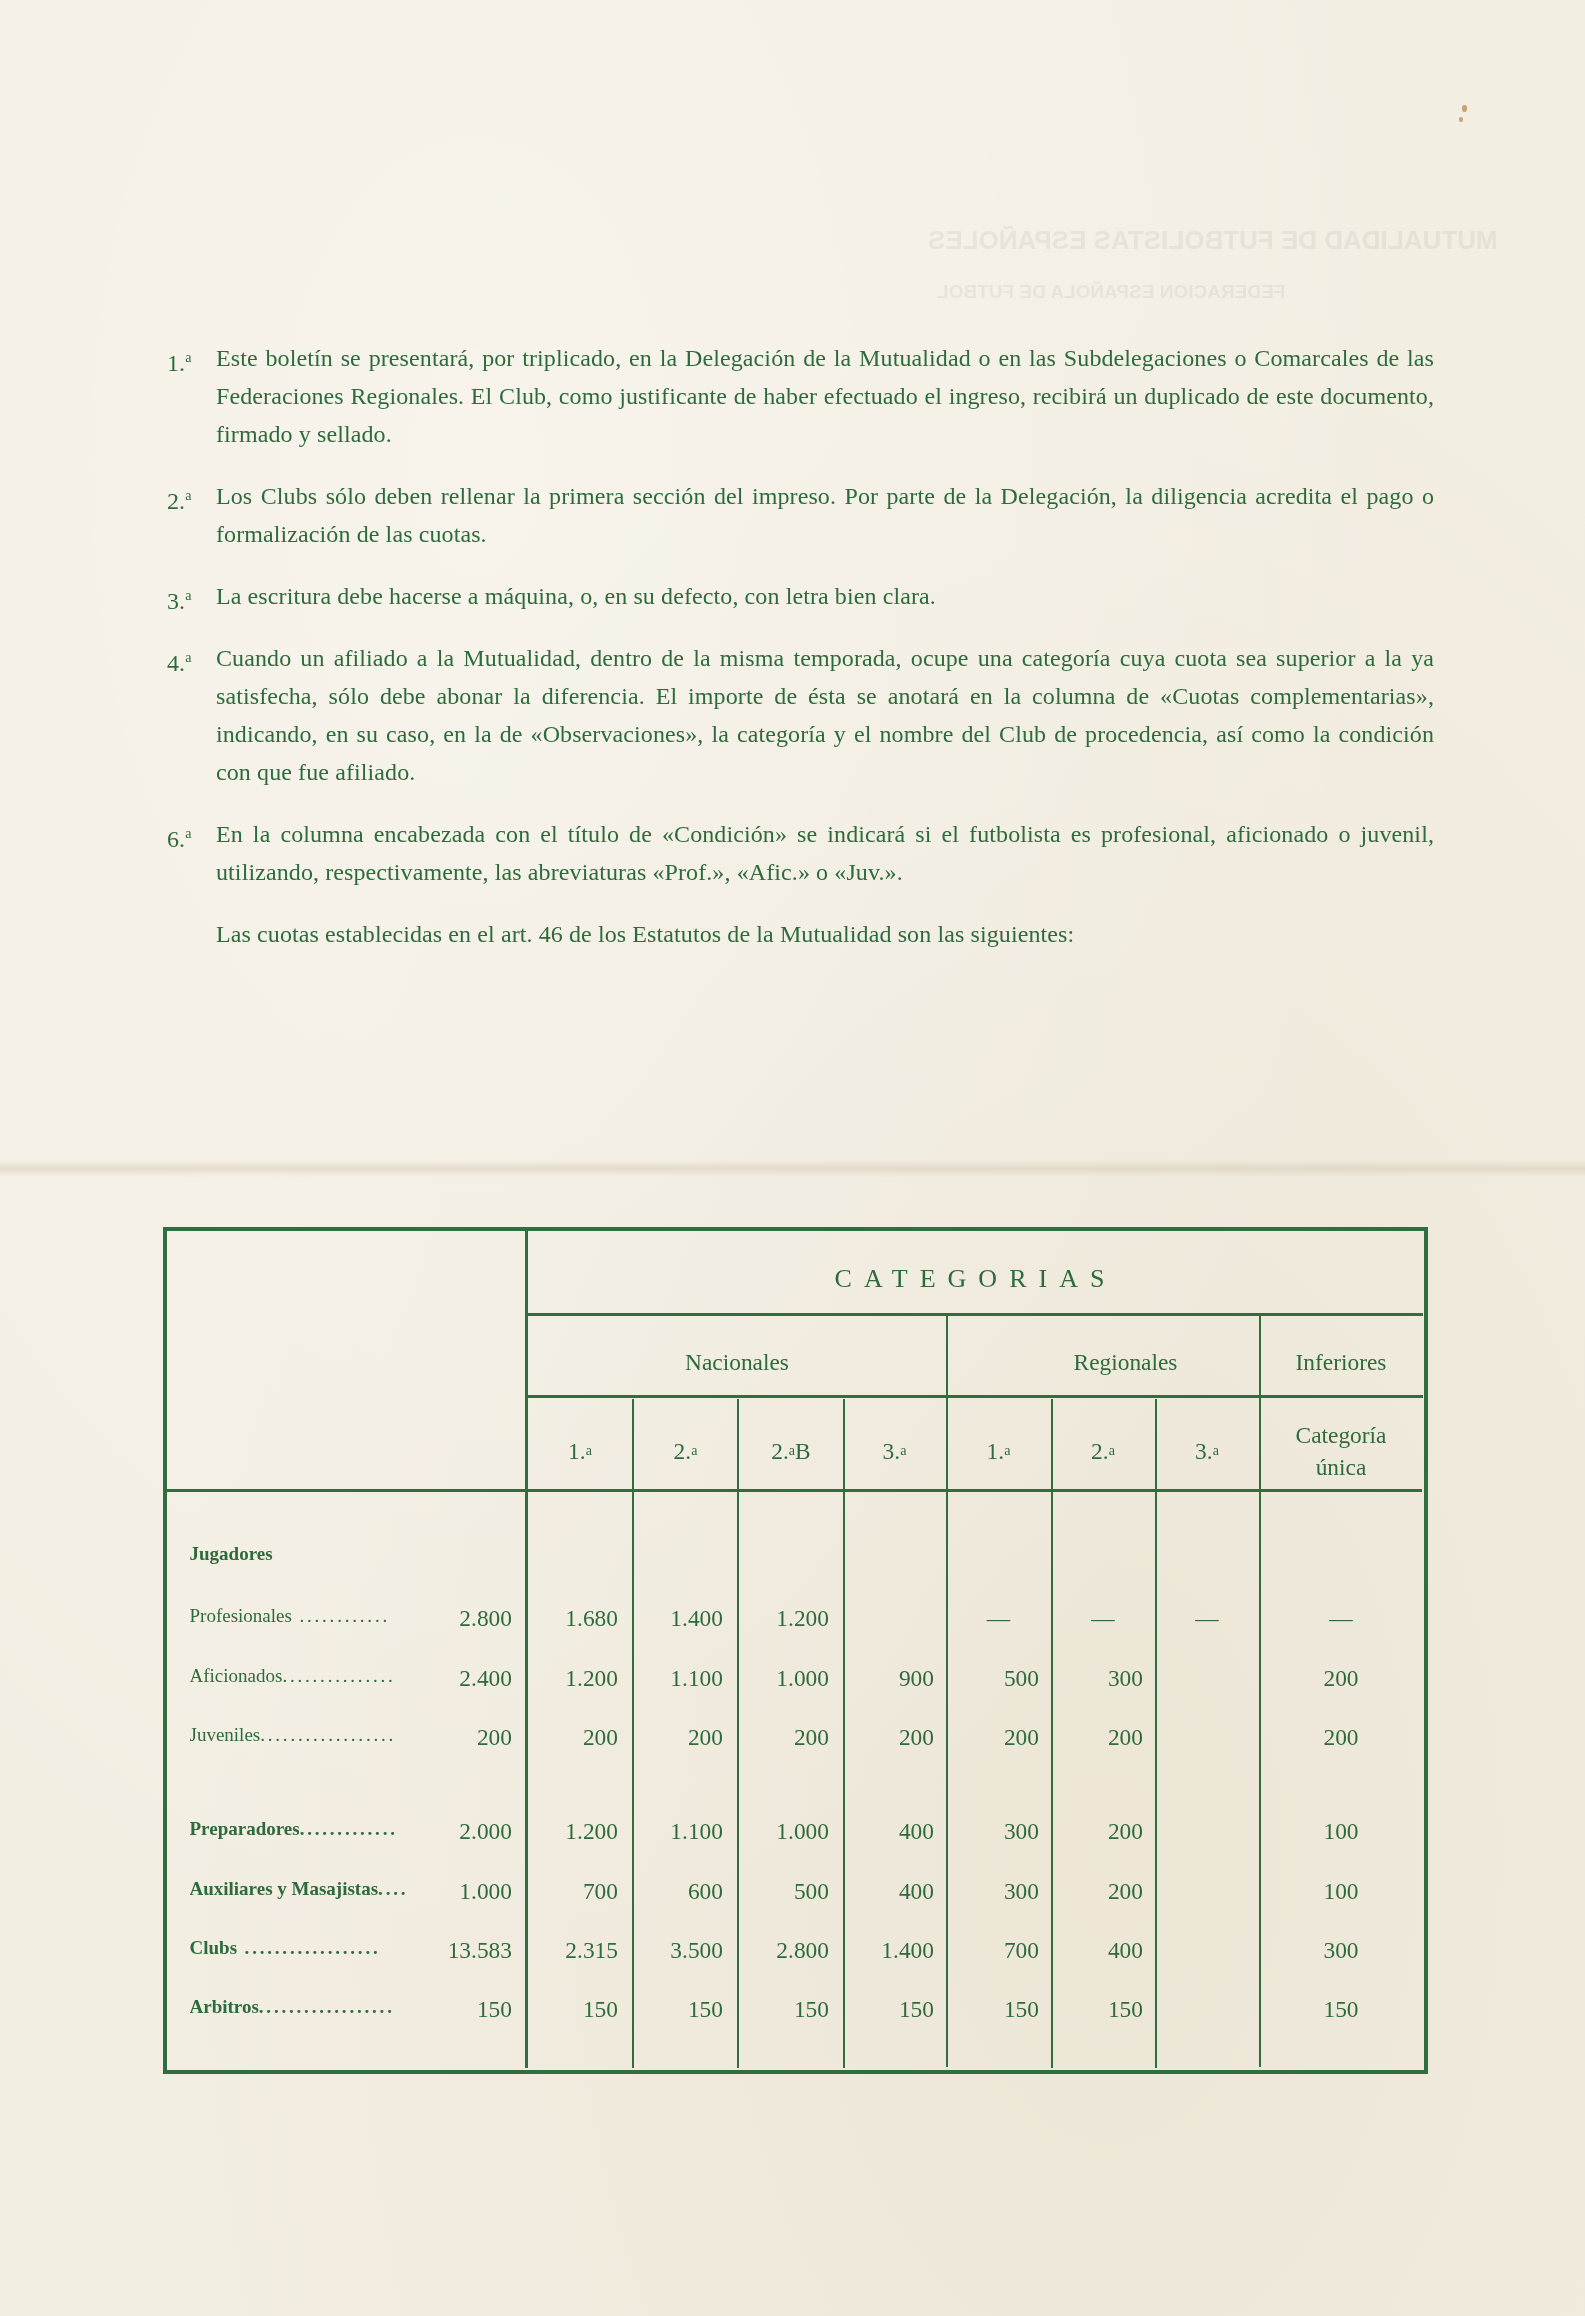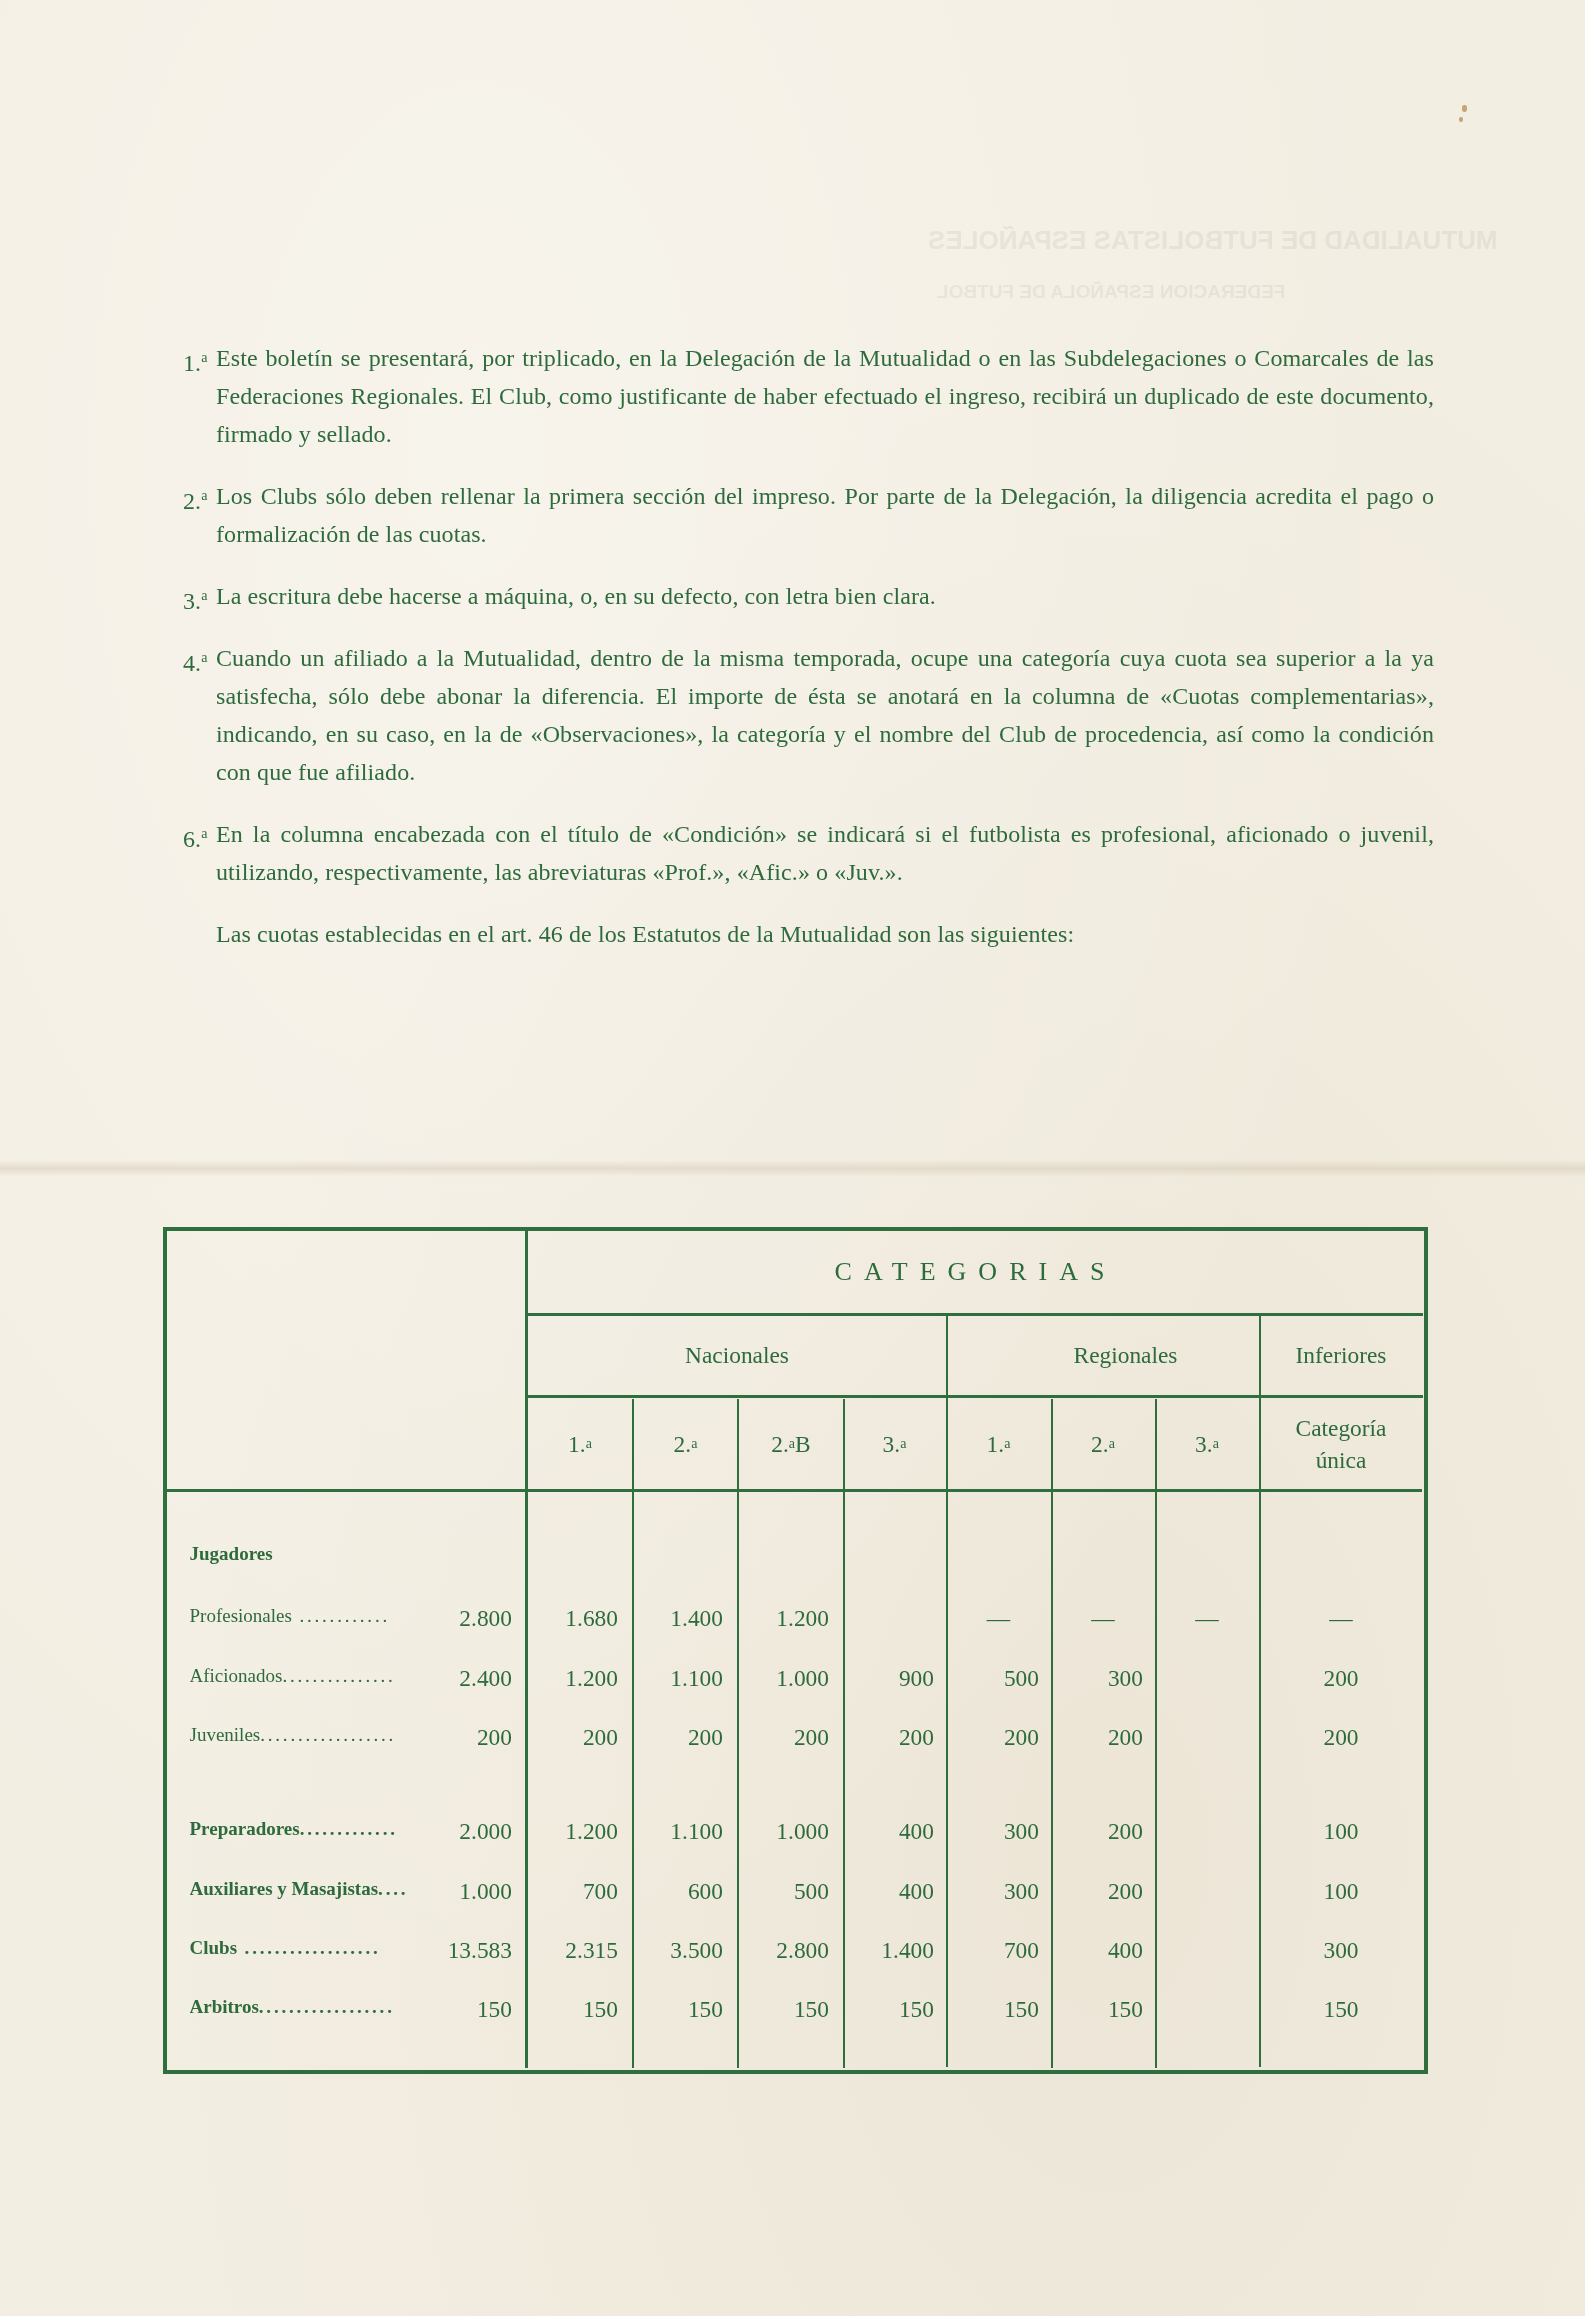--- a/index.html
+++ b/index.html
@@ -43,21 +43,21 @@
       line-height: 38px;
       letter-spacing: 0.1px;
     }
     .note {
       position: relative;
       padding-left: 49px;
       text-align: justify;
       margin-bottom: 24px;
     }
     .note .num {
-      position: absolute; left: 16px; top: 0;
+      position: absolute; left: 0; top: 0;
       font-weight: normal;
     }
     .note .num sup { font-size: 14px; vertical-align: 9.4px; }
     .intro {
       padding-left: 49px;
       margin-top: 11.2px;
     }
 
     
     .fee-table {
@@ -69,20 +69,21 @@
       border: 4.7px solid #2f6f3f;
       box-sizing: border-box;
     }
     .fee-table .line { position: absolute; background: #2f6f3f; }
     .cell {
       position: absolute;
       display: flex; align-items: center; justify-content: center;
       text-align: center;
       font-size: 23.4px;
       line-height: 32px;
+      margin-top: 7px;
     }
     .hdr-big { letter-spacing: 12px; font-size: 26px; }
     .row-label {
       position: absolute;
       left: 24px;
       font-size: 19px;
       white-space: nowrap;
       overflow: hidden;
       width: 309px;
     }

